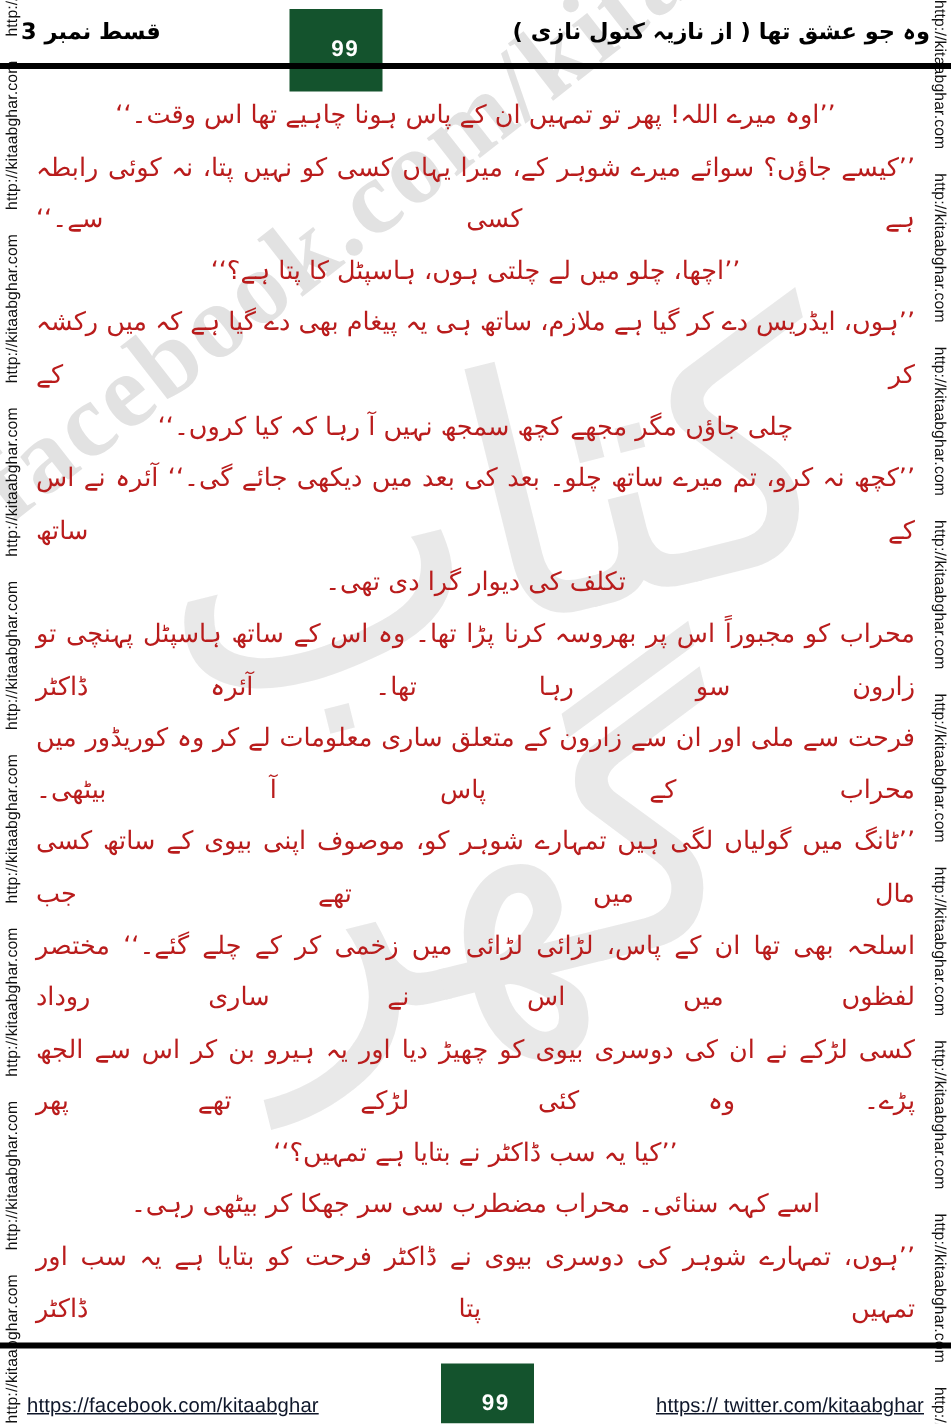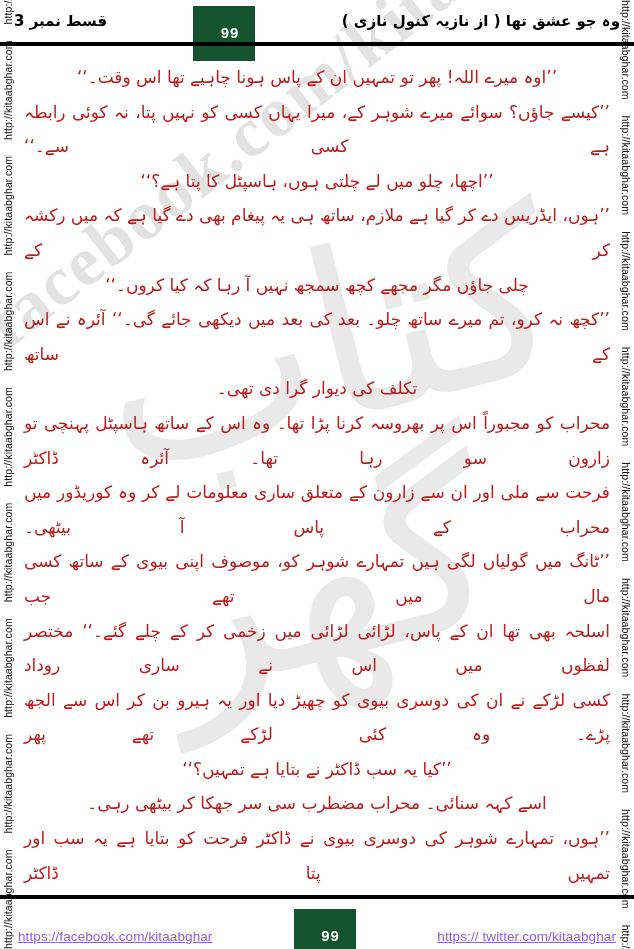--- a/index.html
+++ b/index.html
@@ -171,21 +171,21 @@
   .footer-inner {
     display: flex;
     align-items: center;
     justify-content: space-between;
     padding: 10px 18px 0 18px;
     box-sizing: border-box;
   }
   .foot-url {
     font-family: "Liberation Sans", sans-serif;
     font-size: 13.5px;
-    color: #8b5cf6;
+    color: #0f172a;
     white-space: nowrap;
     letter-spacing: .1px;
   }
 </style>
 </head>
 <body>
 
 <div class="page">
 
   <div class="wm-layer">

